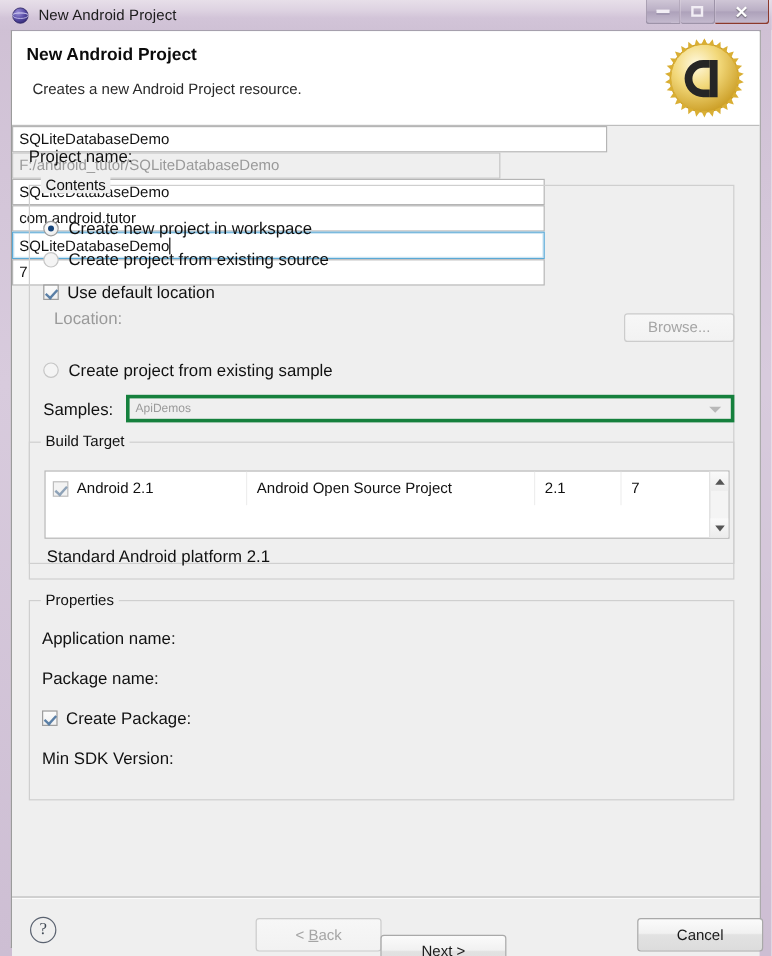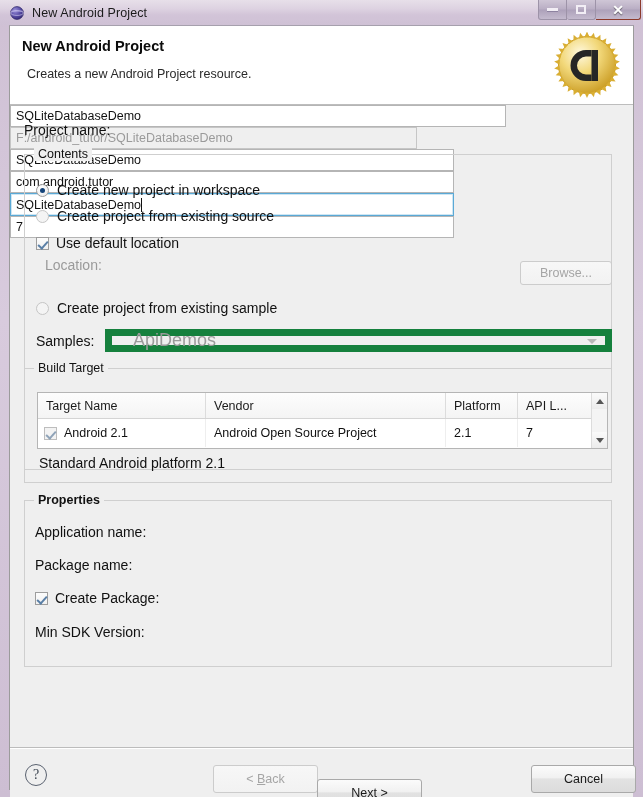--- a/index.html
+++ b/index.html
@@ -193,25 +193,25 @@
     transform: rotate(42deg);
   }
   .cb.dis { border-color: #bdbdbd; background:#f3f3f3; }
   .cb.dis.on::after { border-color: #8fa3b8; }
 
   .row { display: flex; align-items: center; position: absolute; }
 
   
   .combo {
     background: #efefef;
-    border: 7px solid #15803d;
+    border: 3px solid #15803d;
     display: flex; align-items: center;
-    font-size: 18px;
+    font-size: 10px;
     color: #9a9a9a;
-    padding: 0 21px;
+    padding: 0 5px;
     position: relative;
   }
   .combo .arrow {
     position: absolute; right: 8px; top: 50%;
     margin-top: -2px;
     width: 0; height: 0;
     border-left: 5px solid transparent;
     border-right: 5px solid transparent;
     border-top: 5px solid #b8b8b8;
   }
@@ -507,26 +507,20 @@
       <div class="combo" style="position:absolute; left:95px; top:224px; width:507px; height:23px;">
         <span>ApiDemos</span>
         <span class="arrow"></span>
       </div>
 
       <div class="group" style="left:14px; top:263px; width:588px; height:115px;">
         <span class="group-title">Build Target</span>
       </div>
 
       <div class="tbl" style="left:27px; top:287px; width:571px; height:57px;">
-        <div class="thead">
-          <div class="th" style="width:168px;">Target Name</div>
-          <div class="th" style="width:240px;">Vendor</div>
-          <div class="th" style="width:72px;">Platform</div>
-          <div class="th" style="width:59px; border-right:none;">API L...</div>
-        </div>
         <div class="trow">
           <div class="td first" style="width:168px;">
             <span class="cb on dis"></span>
             <span>Android 2.1</span>
           </div>
           <div class="td" style="width:240px;">Android Open Source Project</div>
           <div class="td" style="width:72px;">2.1</div>
           <div class="td" style="width:59px; border-right:none;">7</div>
         </div>
         <div class="vscroll">
@@ -536,21 +530,21 @@
           <div class="sbtn">
               <span class="sdn"></span>
             </div>
         </div>
       </div>
 
       <div class="row" style="left:29px; top:350px;">
         <span class="lbl">Standard Android platform 2.1</span>
       </div>
 
-      <div class="group" style="left:14px; top:395px; width:588px; height:167px;font-weight:bold;">
+      <div class="group" style="left:14px; top:395px; width:588px; height:167px;">
         <span class="group-title">Properties</span>
       </div>
 
       <div class="row" style="left:25px; top:419px;">
         <span class="lbl">Application name:</span>
       </div>
       <div class="field" style="left:146px; top:415px; width:444px; height:22px;">
         <span>SQLiteDatabaseDemo</span>
       </div>
 

